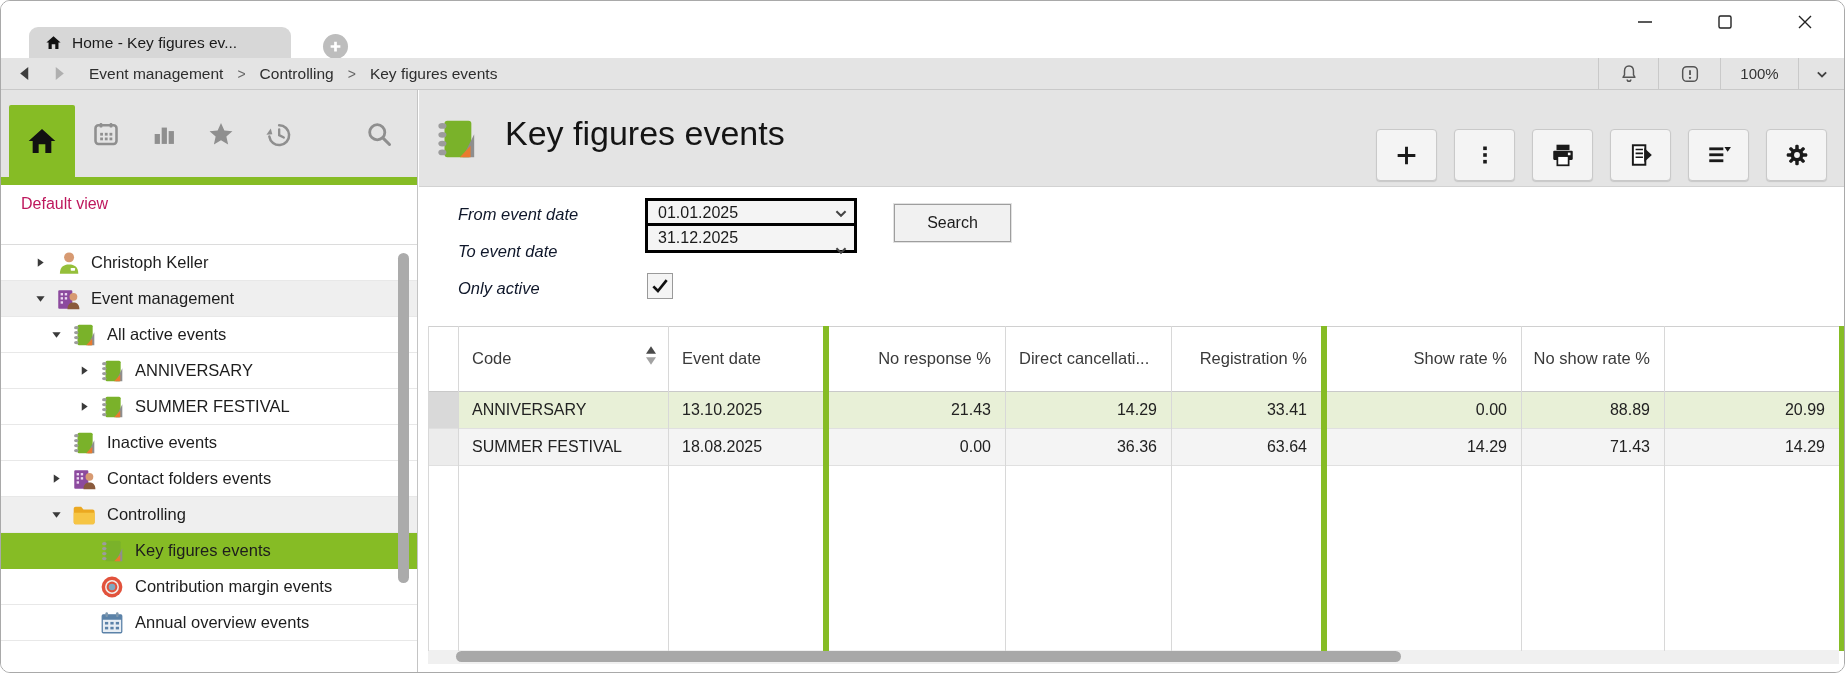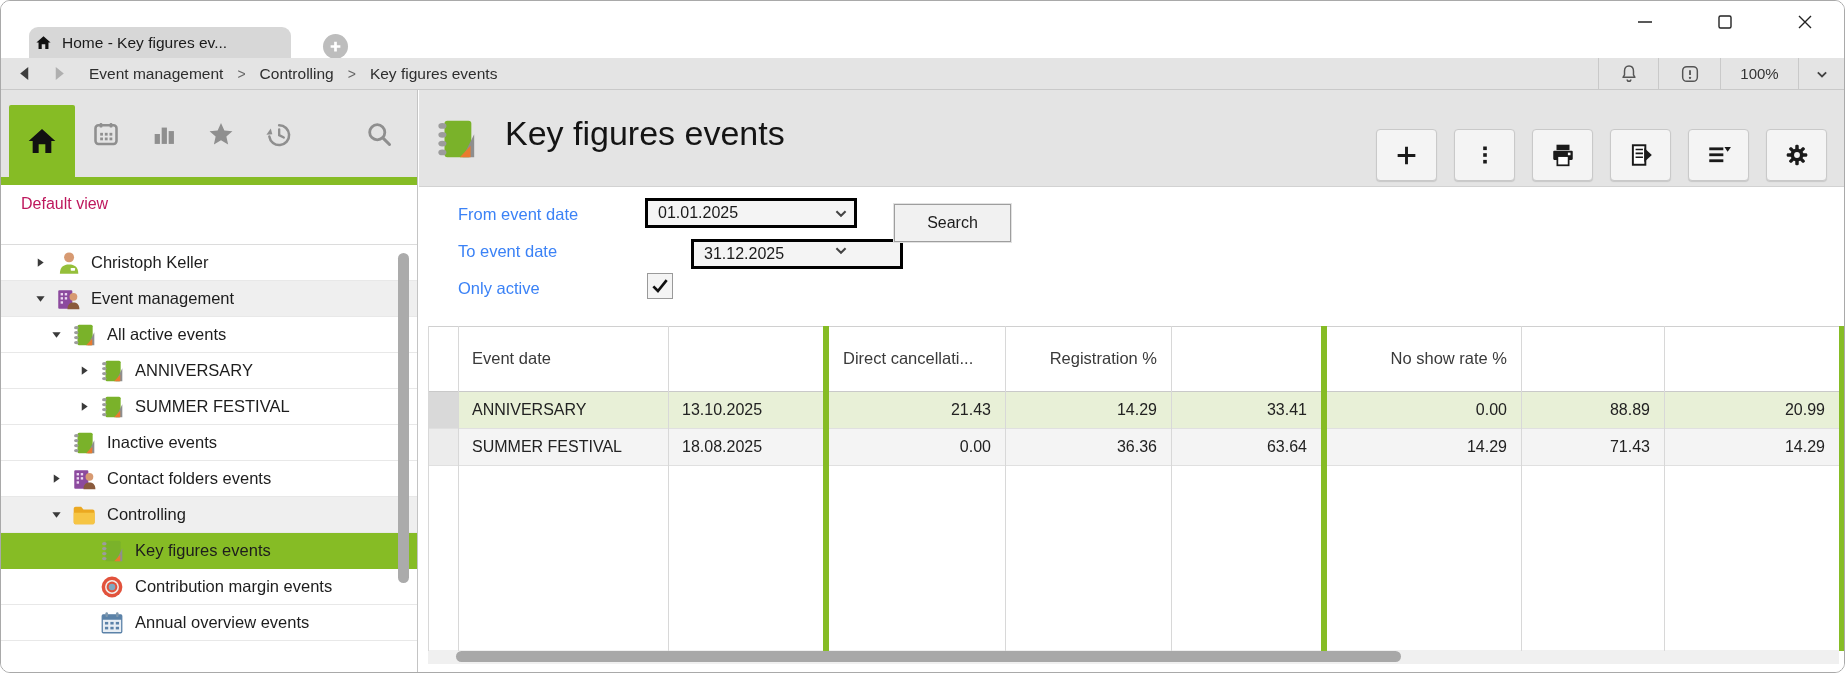--- a/index.html
+++ b/index.html
@@ -3,21 +3,21 @@
 <meta charset="utf-8">
 <style>
   * { margin:0; padding:0; box-sizing:border-box; }
   html,body { background:#fff; font-family:"Liberation Sans","DejaVu Sans",sans-serif; }
   .window{ position:relative; width:1845px; height:673px; background:#fff; border:1px solid #A9A9A9;
            border-radius:10px; overflow:hidden; }
 
   
   .titlebar{ position:absolute; top:0; left:0; right:0; height:57px; background:#fff; }
   .tab{ position:absolute; left:28px; top:26px; width:262px; height:31px; background:#D7D7D7;
-        border-radius:9px 9px 0 0; display:flex; align-items:center; padding-left:6px; gap:10px; }
+        border-radius:9px 9px 0 0; display:flex; align-items:center; padding-left:16px; gap:10px; }
   .tab-label{ font-size:15.5px; color:#1a1a1a; white-space:nowrap; overflow:hidden; }
   .newtab{ position:absolute; left:322px; top:33px; width:25px; height:25px; border-radius:50%;
            background:#BDBDBD; display:flex; align-items:center; justify-content:center; }
   .newtab svg{ display:block; }
   .win-controls{ position:absolute; right:24px; top:8px; display:flex; gap:50px; }
   .win-btn{ width:30px; height:26px; display:flex; align-items:center; justify-content:center; }
 
   
   .crumbbar{ position:absolute; top:57px; left:0; right:0; height:32px; background:#E4E4E4;
              border-bottom:1px solid #C9C9C9; display:flex; align-items:center; }
@@ -56,21 +56,21 @@
   .main-header{ position:absolute; top:0; left:0; right:0; height:97px; background:#E4E4E4;
                 border-bottom:1px solid #D2D2D2; }
   .mh-icon{ position:absolute; left:14px; top:26px; }
   .mh-title{ position:absolute; left:86px; top:24px; font-size:34px; font-weight:300; color:#141414; white-space:nowrap; }
   .toolbar{ position:absolute; right:17px; top:39px; display:flex; gap:17px; }
   .tbtn{ width:61px; height:52px; background:#F4F4F4; border:1px solid #C9C9C9; border-radius:4px;
          display:flex; align-items:center; justify-content:center; box-shadow:0 1px 1px rgba(0,0,0,.12); }
 
   
   .filters{ position:absolute; top:97px; left:0; right:0; height:139px; background:#fff; }
-  .flabel{ position:absolute; left:39px; font-size:16.5px; color:#3b82f6; white-space:nowrap; }
+  .flabel{ position:absolute; left:39px; font-size:16.5px; color:#0f172a; white-space:nowrap;font-style:italic; }
   .dinput{ position:absolute; left:226px; width:212px; height:30px; background:#F4F4F4;
            border:3px solid #000000; font-size:16px; color:#1a1a1a; padding:0 34px 0 10px;
            font-family:inherit; }
   .dchev{ position:absolute; left:408px; width:28px; height:28px; display:flex; align-items:center; justify-content:center; }
   .checkbox{ position:absolute; left:228px; width:26px; height:26px; background:#F4F4F4;
              border:1px solid #9A9A9A; display:flex; align-items:center; justify-content:center; }
   .search-btn{ position:absolute; left:475px; top:17px; width:117px; height:38px; background:#F1F1F1;
                border:1px solid #9E9E9E; box-shadow:0 0 0 1px #E2E2E2; font-size:16px; color:#1c1c1c;
                display:flex; align-items:center; justify-content:center; }
 
@@ -537,21 +537,21 @@
     <div class="filters">
       <div class="flabel" style="top:18px">From event date</div>
       <input class="dinput" style="top: 11px;" readonly="" value="01.01.2025">
       <div class="dchev" style="top:12px">
         <svg width="22" height="22">
             <use href="#i-chevdown"></use>
           </svg>
       </div>
 
       <div class="flabel" style="top:55px">To event date</div>
-      <input class="dinput" style="top: 52px; margin-left: 46px;" readonly="" value="31.12.2025">
+      <input class="dinput" style="top: 36px;" readonly="" value="31.12.2025">
       <div class="dchev" style="top:49px">
         <svg width="22" height="22">
             <use href="#i-chevdown"></use>
           </svg>
       </div>
 
       <div class="flabel" style="top:92px">Only active</div>
       <div class="checkbox" style="top:86px">
         <svg width="20" height="20" viewBox="0 0 24 24">
             <polyline points="4,12.5 9.5,18 20,5" fill="none" stroke="#111" stroke-width="3.2"></polyline>
@@ -561,20 +561,31 @@
       <div class="search-btn">
           <span>Search</span>
         </div>
     </div>
 
     <div class="table">
       <div class="hline" style="top:0;background:#D0D0D0"></div>
 
       <div class="thead tgrid">
         <div class="cell"></div>
+        <div class="cell c-l">
+          <span>Code</span>
+          <span class="sorticon">
+            <svg width="10" height="8" viewBox="0 0 12 9">
+                <path d="M6 0 L12 9 L0 9 Z" fill="#4a4a4a"></path>
+              </svg>
+            <svg width="10" height="8" viewBox="0 0 12 9">
+                <path d="M0 0 L12 0 L6 9 Z" fill="#A2A2A2"></path>
+              </svg>
+          </span>
+        </div>
         <div class="cell c-l">
             <span>Event date</span>
           </div>
         <div class="cell"></div>
         <div class="cell c-r">
             <span>No response %</span>
           </div>
         <div class="cell c-l">
             <span>Direct cancellati...</span>
           </div>

